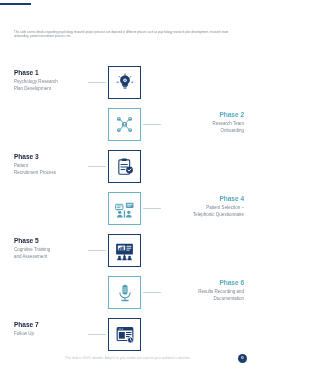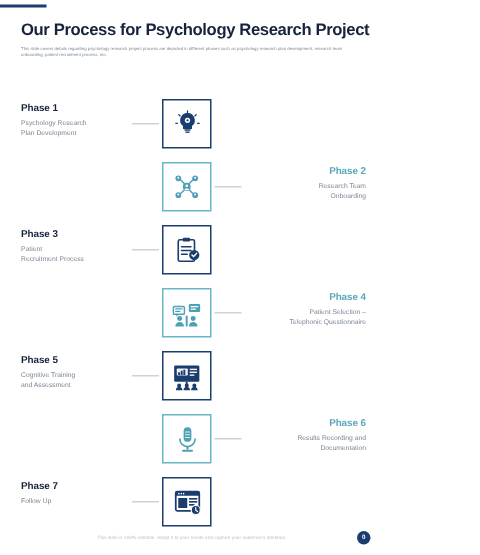--- a/index.html
+++ b/index.html
@@ -87,21 +87,20 @@
     color:#fff; font-size:4.2px; font-weight:bold; line-height:1;
   }
 </style>
 </head>
 <body>
 
 <div class="slide">
 
   <div class="top-rule"></div>
 
-  <div class="title">Our Process for Psychology Research Project</div>
   <div class="subtitle">This slide covers details regarding psychology research project process are depicted in different phases such as psychology research plan development, research team onboarding, patient recruitment process, etc.</div>
 
   <div id="rows">
       <div class="row" style="top: 66px;">
         <div class="connector left"></div>
         <div class="icon-box navy">
           <span>
     <svg width="20" height="20" viewBox="0 0 24 24">
       <g stroke="#1b3c6e" stroke-width="1" fill="none">
         <path d="M12 3.2a5.4 5.4 0 0 0-3.1 9.8v2.1h6.2v-2.1A5.4 5.4 0 0 0 12 3.2z" fill="#1b3c6e"></path>

